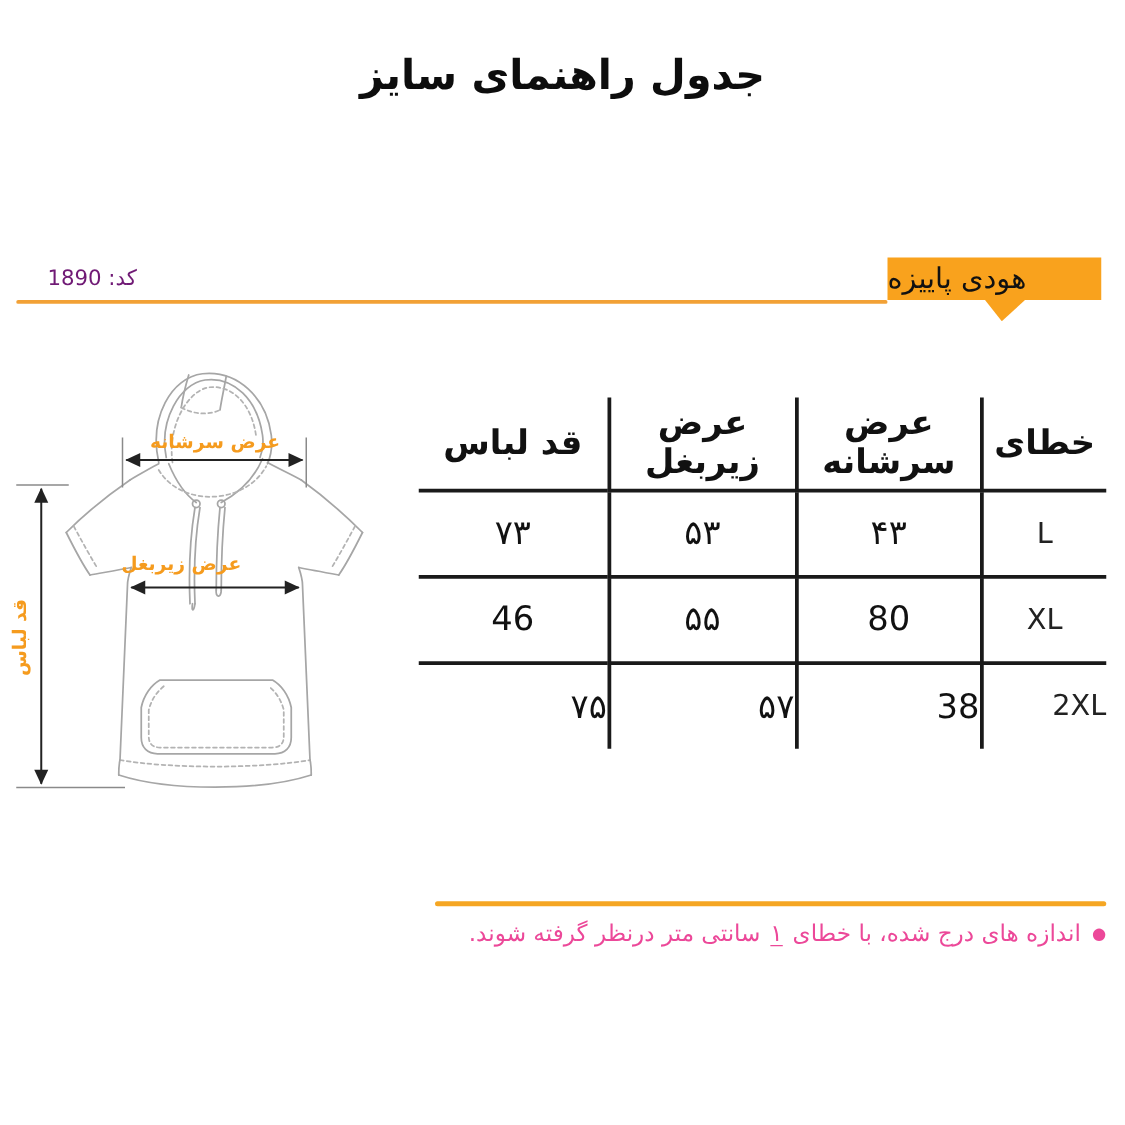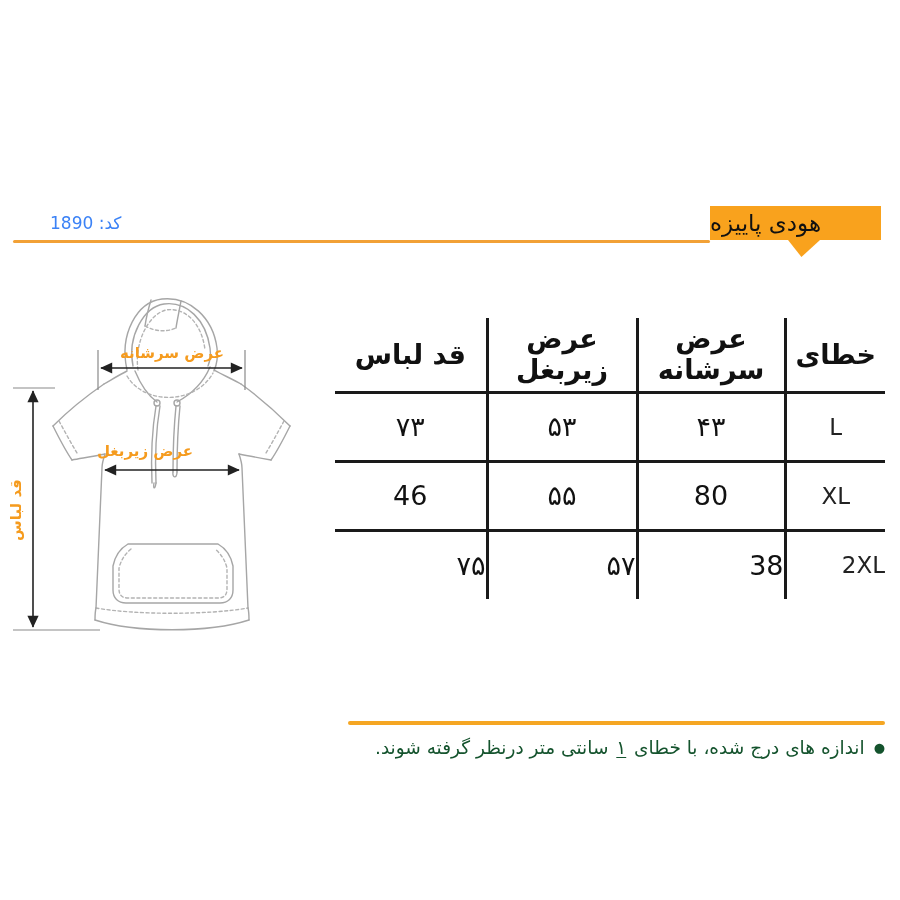--- a/index.html
+++ b/index.html
@@ -44,23 +44,22 @@
     position: absolute;
     left: 13px; top: 240px;
     width: 697px; height: 3px;
     background: #f2a136;
     border-radius: 2px;
   }
   .product-code {
     position: absolute;
     left: 38px; top: 213px;
     font-size: 17px;
-    color: #3b82f6;
-    direction: rtl;
-    margin-left: 12px;
+    color: #701a75;
+    direction: rtl;
   }
 
   
   .hoodie-svg {
     position: absolute;
     left: 5px; top: 290px;
     width: 300px; height: 360px;
   }
 
   
@@ -97,39 +96,40 @@
     width: 537px; height: 4px;
     background: #f5a623;
     border-radius: 2px;
   }
   .footnote {
     position: absolute;
     right: 15px; top: 737px;
     width: 560px;
     text-align: right;
     font-size: 18.5px;
-    color: #14532d;
+    color: #ec4899;
     direction: rtl;
   }
   .footnote .bullet {
     font-size: 13px;
     vertical-align: 2px;
     margin-left: 9px;
   }
   .footnote .tolerance {
     text-decoration: underline;
     text-underline-offset: 3px;
     margin: 0 2px;
   }
 </style>
 </head>
 <body>
 
 <div class="canvas">
 
+  <h1 class="page-title">جدول راهنمای سایز</h1>
 
   <div class="product-badge">
     <span>هودی پاییزه</span>
     <div class="badge-tail"></div>
   </div>
   <div class="header-rule"></div>
   <div class="product-code">کد: 1890</div>
 
   <svg class="hoodie-svg" viewBox="0 0 300 360">
     <defs>

